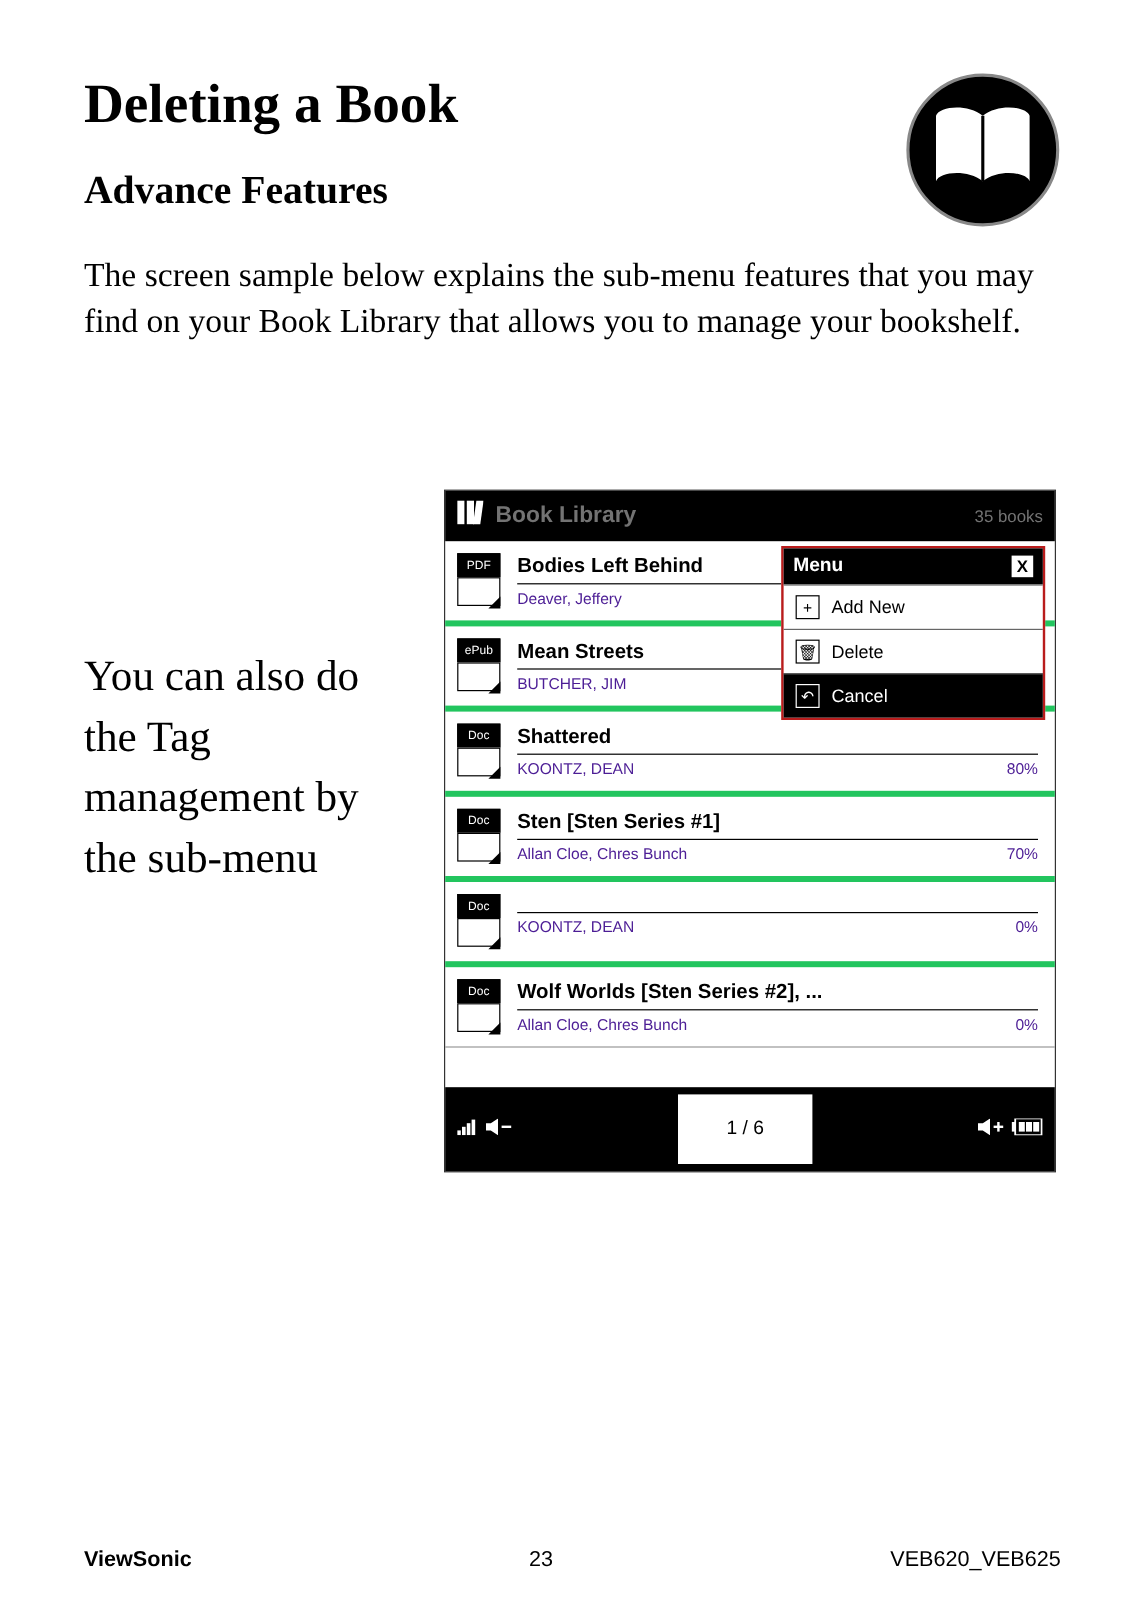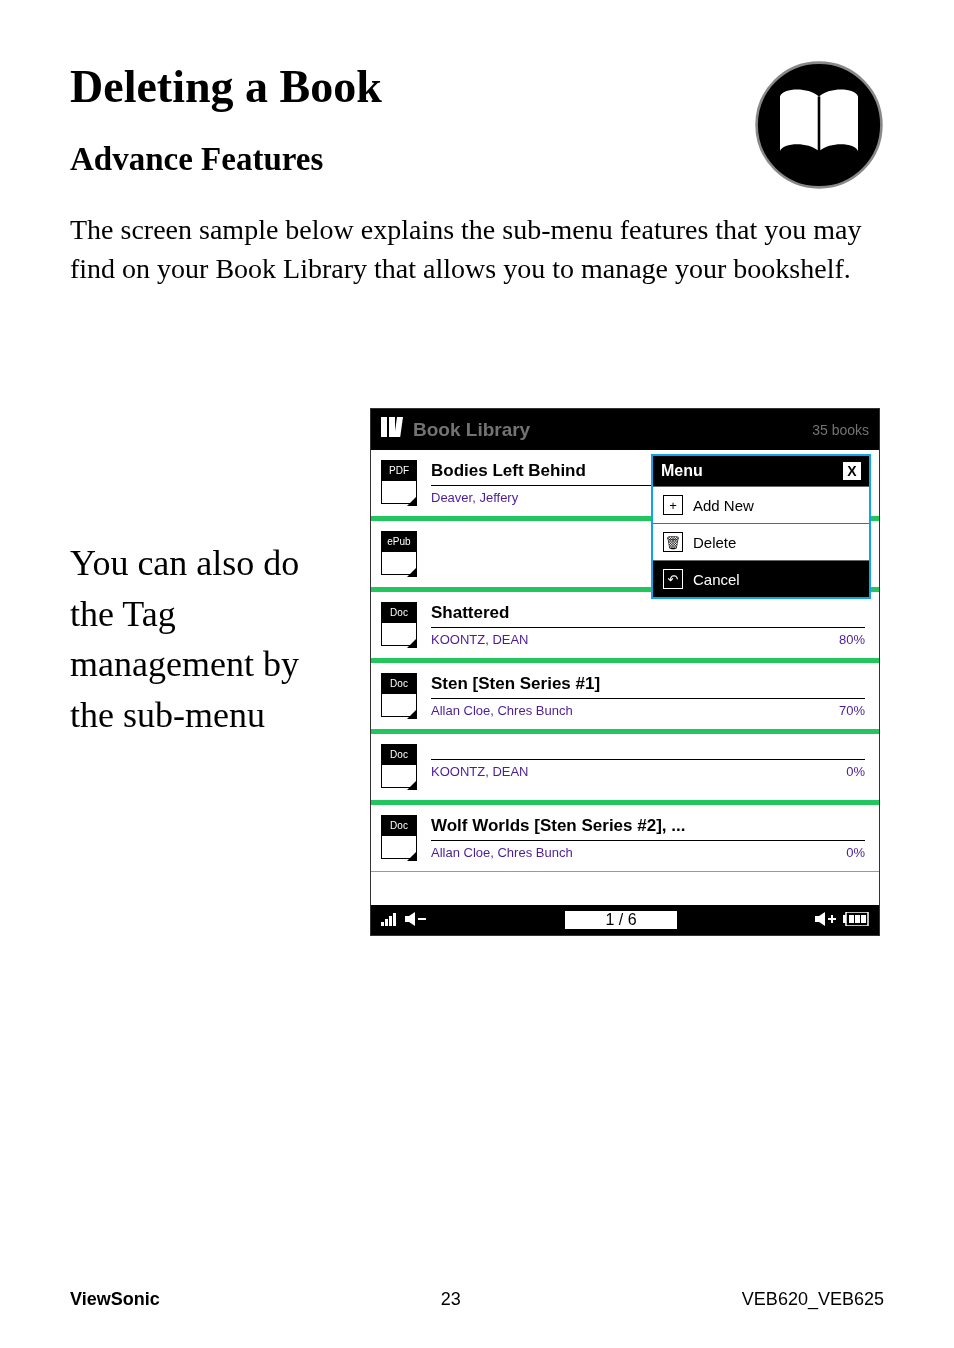--- a/index.html
+++ b/index.html
@@ -127,21 +127,21 @@
     justify-content: space-between;
     font-size: 13px;
     color: #4c1d95;
   }
   .ds-menu {
     position: absolute;
     top: 4px;
     right: 8px;
     width: 220px;
     background: #fff;
-    border: 2px solid #0ea5e9;
+    border: 2px solid #b91c1c;
     z-index: 10;
     font-family: Arial, sans-serif;
   }
   .ds-menu-head {
     background: #000;
     color: #fff;
     display: flex;
     align-items: center;
     justify-content: space-between;
     padding: 6px 8px;
@@ -182,21 +182,21 @@
     font-size: 15px;
   }
   .ds-footer-left, .ds-footer-right {
     display: flex;
     align-items: center;
     gap: 6px;
   }
   .ds-footer-center {
     background: #fff;
     color: #000;
-    padding: 0 40px;
+    padding: 20px 40px;
     font-weight: normal;
     font-size: 16px;
   }
   .page-footer {
     position: absolute;
     bottom: 38px;
     left: 70px;
     right: 70px;
     display: flex;
     justify-content: space-between;
@@ -252,20 +252,28 @@
                 <span>Deaver, Jeffery</span>
                 <span></span>
               </div>
             </div>
           </div>
           <div class="ds-row">
             <div class="ds-thumb">
               <div class="ds-thumb-badge">ePub</div>
               <div class="ds-thumb-page"></div>
               <div class="ds-thumb-fold"></div>
+            </div>
+            <div class="ds-row-main">
+              <div class="ds-row-title">Mean Streets</div>
+              <div class="ds-row-divider"></div>
+              <div class="ds-row-sub">
+                <span>BUTCHER, JIM</span>
+                <span></span>
+              </div>
             </div>
           </div>
           <div class="ds-row">
             <div class="ds-thumb">
               <div class="ds-thumb-badge">Doc</div>
               <div class="ds-thumb-page"></div>
               <div class="ds-thumb-fold"></div>
             </div>
             <div class="ds-row-main">
               <div class="ds-row-title">Shattered</div>

